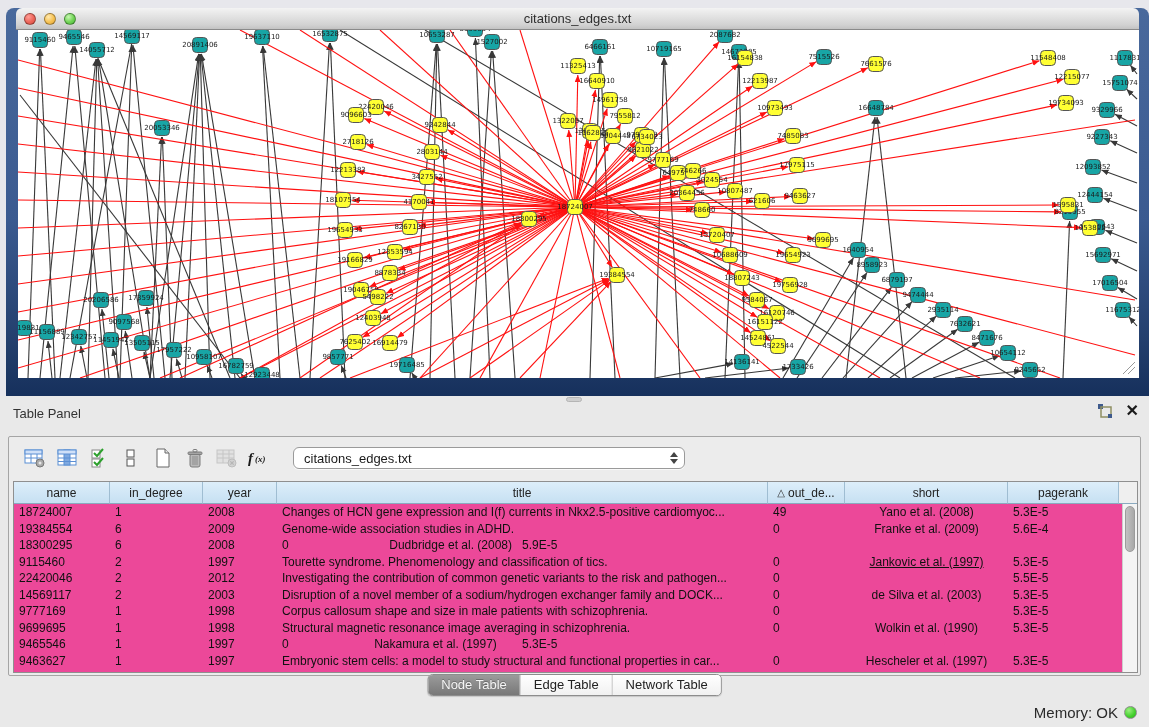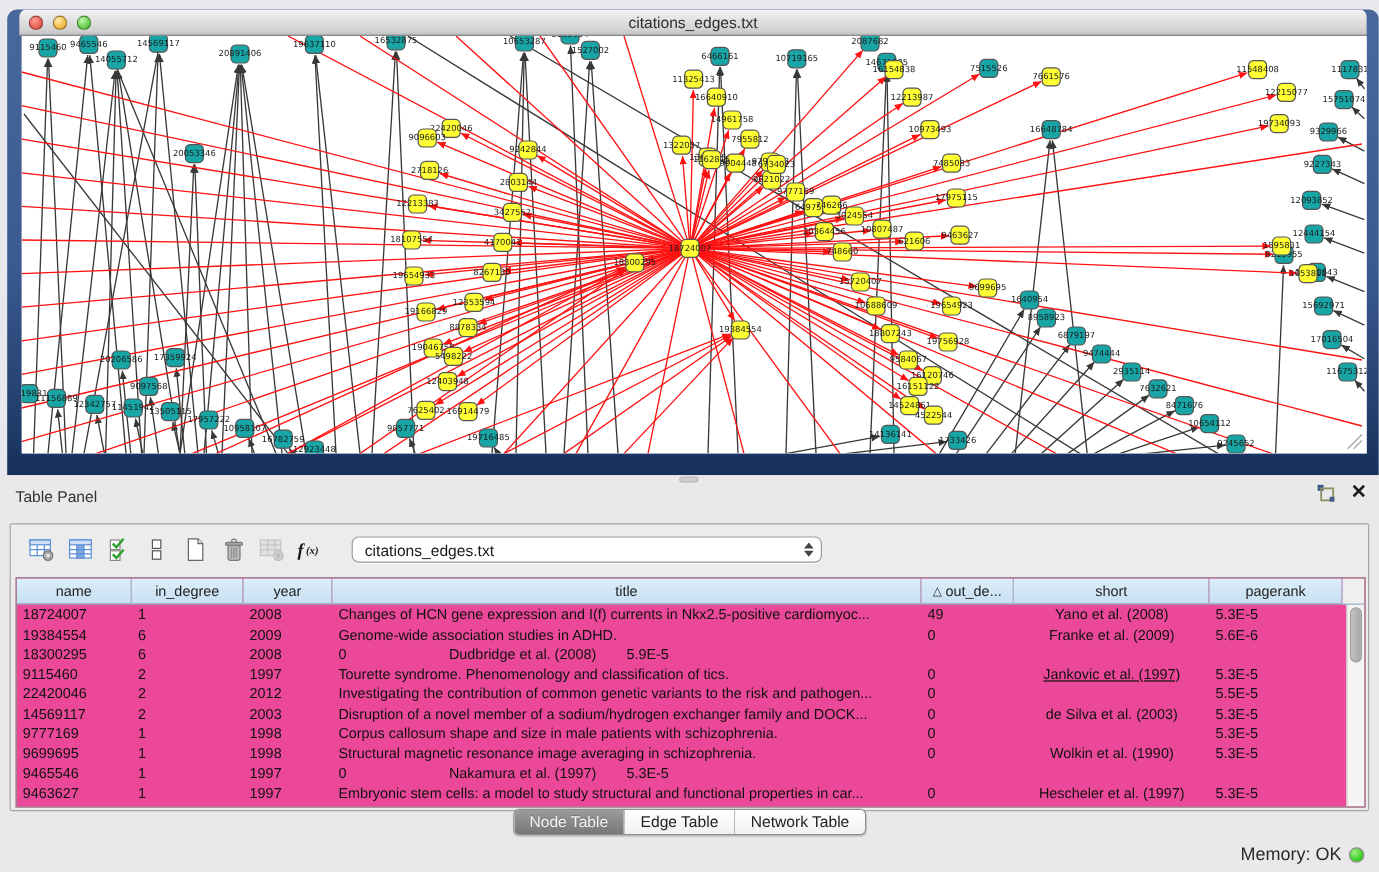--- a/index.html
+++ b/index.html
@@ -868,28 +868,28 @@
             <div class="td" style="width: 163px; text-align: center;">Yano et al. (2008)</div>
             <div class="td" style="width: 111px; text-align: left;">5.3E-5</div>
           </div>
           <div class="tr">
             <div class="td" style="width: 96px; text-align: left;">19384554</div>
             <div class="td" style="width: 93px; text-align: left;">6</div>
             <div class="td" style="width: 74px; text-align: left;">2009</div>
             <div class="td" style="width: 491px; text-align: left;">Genome-wide association studies in ADHD.</div>
             <div class="td" style="width: 77px; text-align: left;">0</div>
             <div class="td" style="width: 163px; text-align: center;">Franke et al. (2009)</div>
-            <div class="td" style="width: 111px; text-align: left;">5.6E-6</div>
+            <div class="td" style="width: 111px; text-align: left;">5.6E-4</div>
           </div>
           <div class="tr">
             <div class="td" style="width: 96px; text-align: left;">18300295</div>
             <div class="td" style="width: 93px; text-align: left;">6</div>
             <div class="td" style="width: 74px; text-align: left;">2008</div>
             <div class="td" style="width: 77px; text-align: left;">0</div>
-            <div class="td" style="width: 163px; text-align: center;">Dudbridge et al. (2008)</div>
+            <div class="td" style="width: 163px; text-align: right;">Dudbridge et al. (2008)</div>
             <div class="td" style="width: 111px; text-align: left;">5.9E-5</div>
           </div>
           <div class="tr">
             <div class="td" style="width: 96px; text-align: left;">9115460</div>
             <div class="td" style="width: 93px; text-align: left;">2</div>
             <div class="td" style="width: 74px; text-align: left;">1997</div>
             <div class="td" style="width: 491px; text-align: left;">Tourette syndrome. Phenomenology and classification of tics.</div>
             <div class="td" style="width: 77px; text-align: left;">0</div>
             <div class="td" style="width: 163px; text-align: center; text-decoration: underline;">Jankovic et al. (1997)</div>
             <div class="td" style="width: 111px; text-align: left;">5.3E-5</div>

